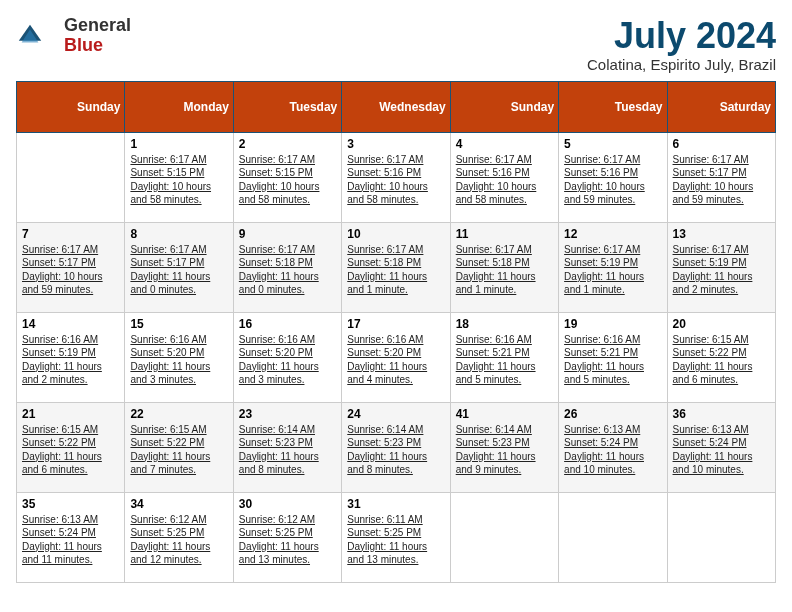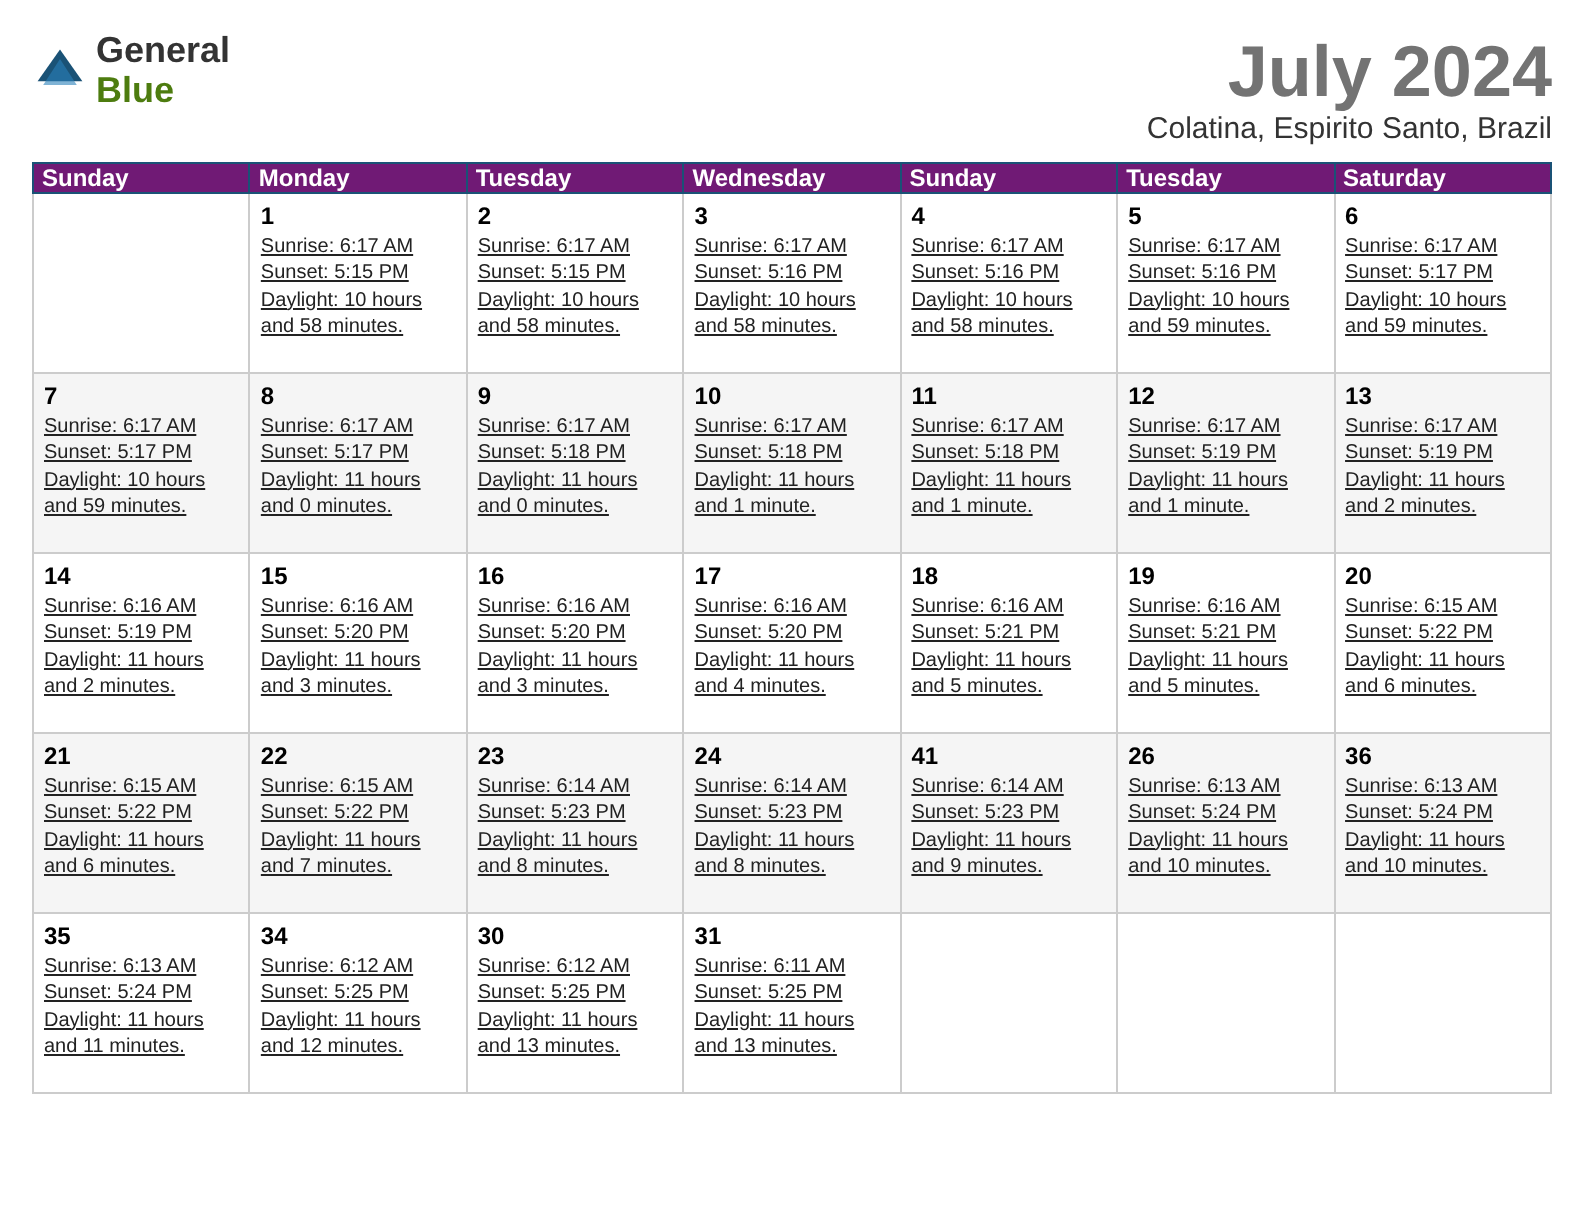--- a/index.html
+++ b/index.html
@@ -12,57 +12,57 @@
     }
     .header {
       display: flex;
       justify-content: space-between;
       align-items: flex-start;
       margin-bottom: 8px;
     }
     .logo {
       display: flex;
       align-items: center;
-      gap: 4px;
+      gap: 20px;
     }
     .logo-text {
       font-size: 18px;
       font-weight: bold;
       line-height: 1.1;
     }
     .logo-general { color: #333; }
-    .logo-blue { color: #4d7c0f; }
+    .logo-blue { color: #b91c1c; }
     .logo-icon {
       width: 28px;
       height: 28px;
     }
     .title-block {
       text-align: right;
     }
     .month-year {
       font-size: 36px;
       font-weight: bold;
-      color: #737373;
+      color: #0c4a6e;
       line-height: 1.1;
     }
     .location {
       font-size: 15px;
       color: #333;
     }
     table {
       width: 100%;
       border-collapse: collapse;
       font-size: 11px;
     }
     thead tr th {
-      background-color: #701a75;
+      background-color: #c2410c;
       color: #fff;
       font-weight: bold;
-      padding: 0 4px;
-      text-align: left;
+      padding: 18px 4px;
+      text-align: right;
       border: 1px solid #1a5276;
       font-size: 12px;
     }
     tbody tr td {
       border: 1px solid #ccc;
       padding: 4px 5px;
       vertical-align: top;
       width: calc(100% / 7);
       min-height: 80px;
       height: 90px;
@@ -96,21 +96,21 @@
       <polygon points="15,3 27,20 3,20" fill="#1a5276"></polygon>
       <polygon points="15,8 24,22 6,22" fill="#2980b9" opacity="0.6"></polygon>
     </svg>
     <div class="logo-text">
       <span class="logo-general">General</span><br>
       <span class="logo-blue">Blue</span>
     </div>
   </div>
   <div class="title-block">
     <div class="month-year">July 2024</div>
-    <div class="location">Colatina, Espirito Santo, Brazil</div>
+    <div class="location">Colatina, Espirito July, Brazil</div>
   </div>
 </div>
 
 <table>
   <thead>
     <tr id="weekday-header">
         <th>Sunday</th>
         <th>Monday</th>
         <th>Tuesday</th>
         <th>Wednesday</th>

